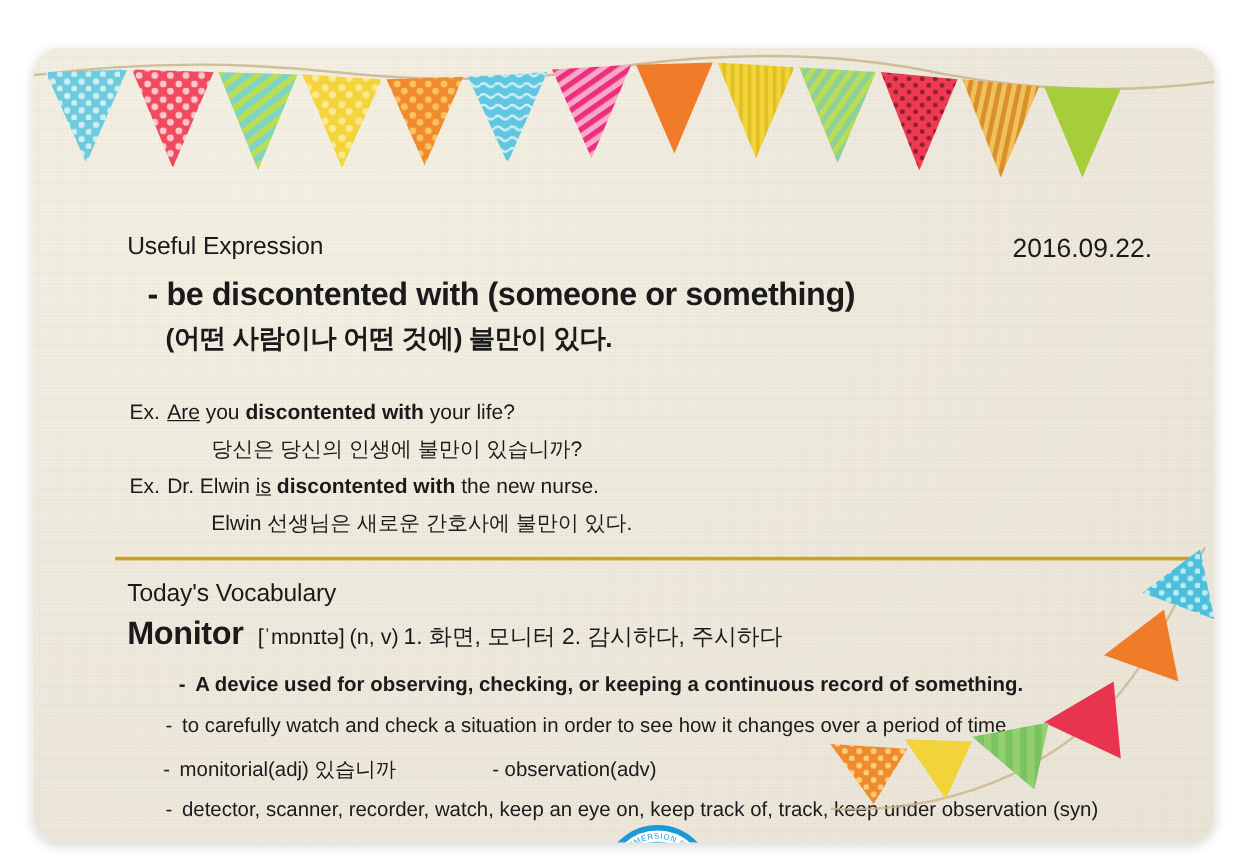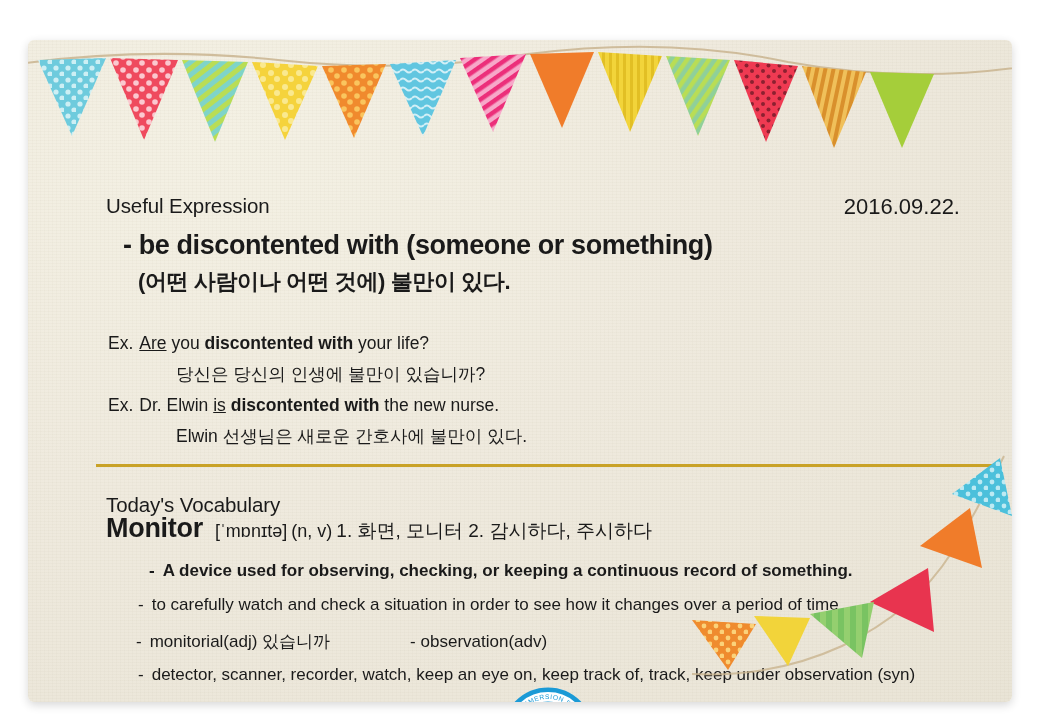--- a/index.html
+++ b/index.html
@@ -15,21 +15,21 @@
     position: relative;
   }
 
   
   #slide-card {
     position: absolute;
     left: 28px;
     top: 40px;
     width: 984px;
     height: 662px;
-    border-radius: 6px;
+    border-radius: 22px;
     background:
       radial-gradient(ellipse at 20% 15%, #f4f1e4 0%, #efeade 45%, #e9e4d6 100%);
     box-shadow: 0 3px 10px rgba(0,0,0,0.16);
     overflow: hidden;
   }
   
   #paper-texture {
     position: absolute;
     inset: 0;
     background-image:
@@ -97,21 +97,21 @@
     position: absolute;
     left: 68px;
     top: 424px;
     width: 900px;
     height: 3px;
     background: #c9a227;
   }
 
   #label-todays-vocabulary {
     left: 78px;
-    top: 453px;
+    top: 443px;
     font-size: 20.5px;
     letter-spacing: -0.1px;
   }
 
   #vocab-headline {
     left: 78px;
     top: 473px;
     font-size: 26px;
     white-space: nowrap;
   }

